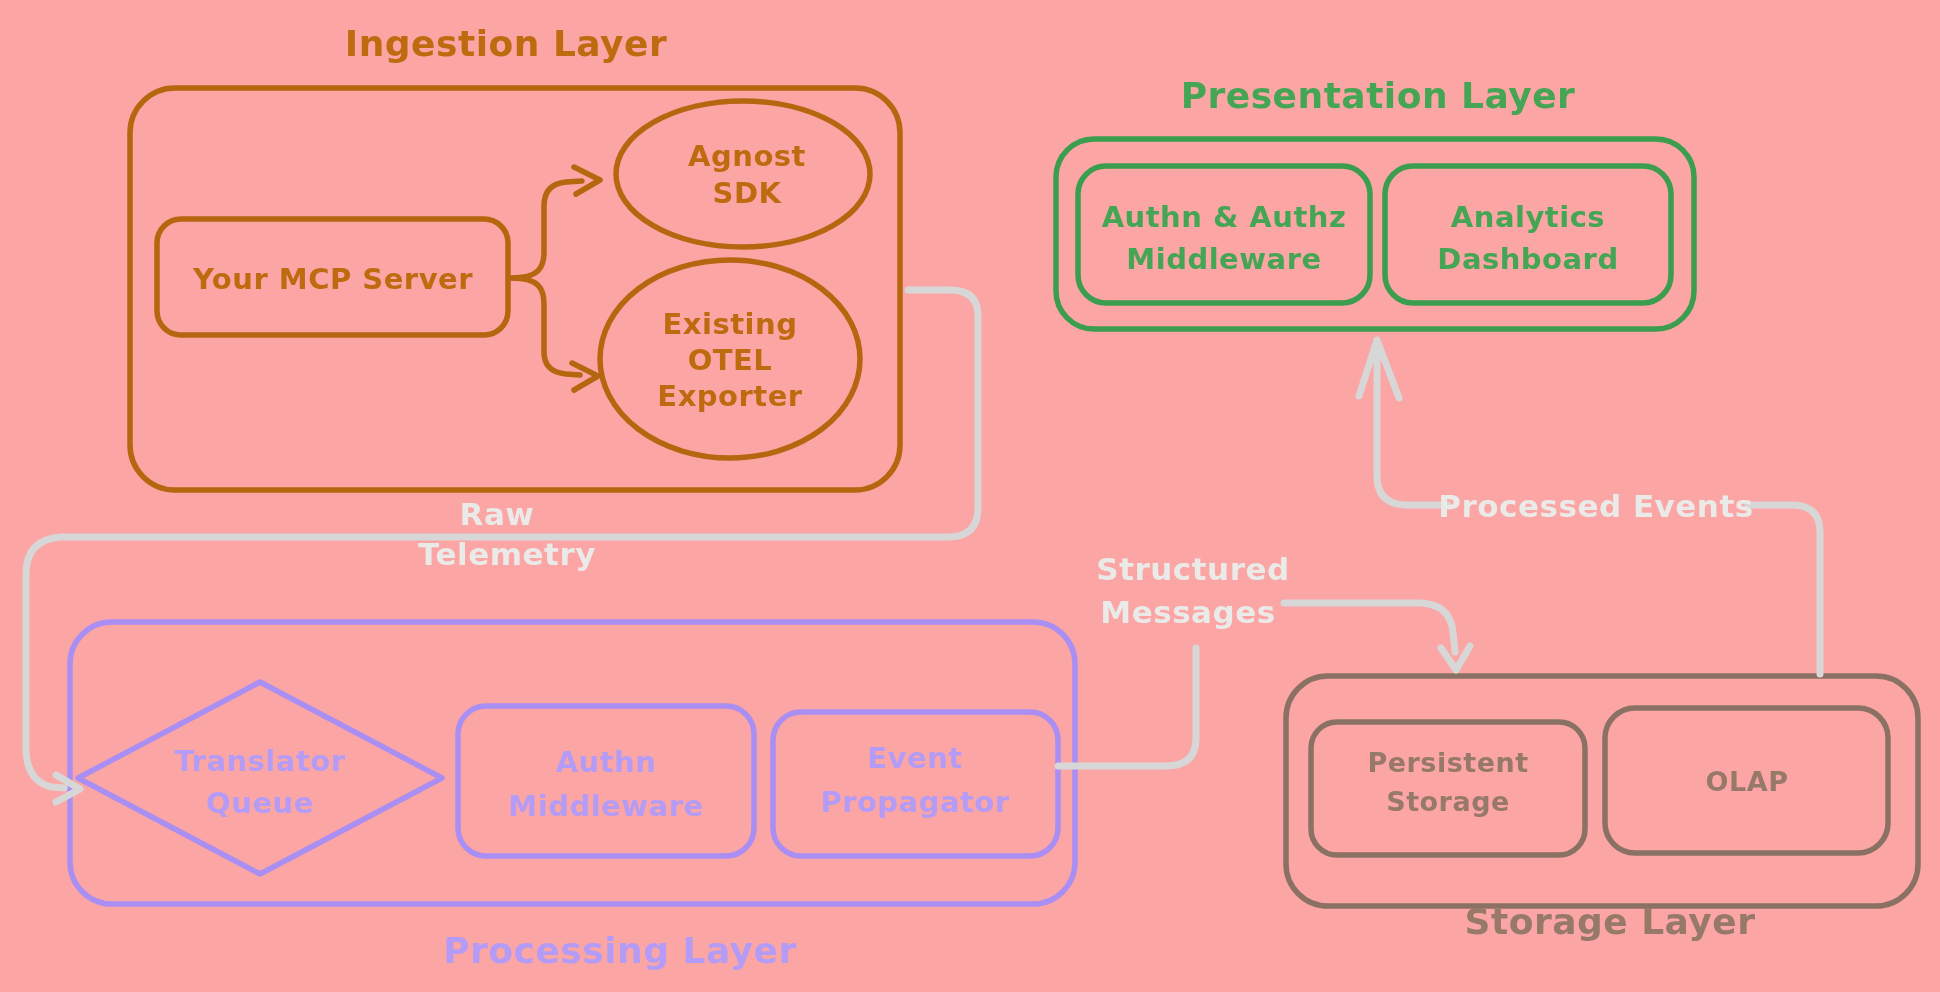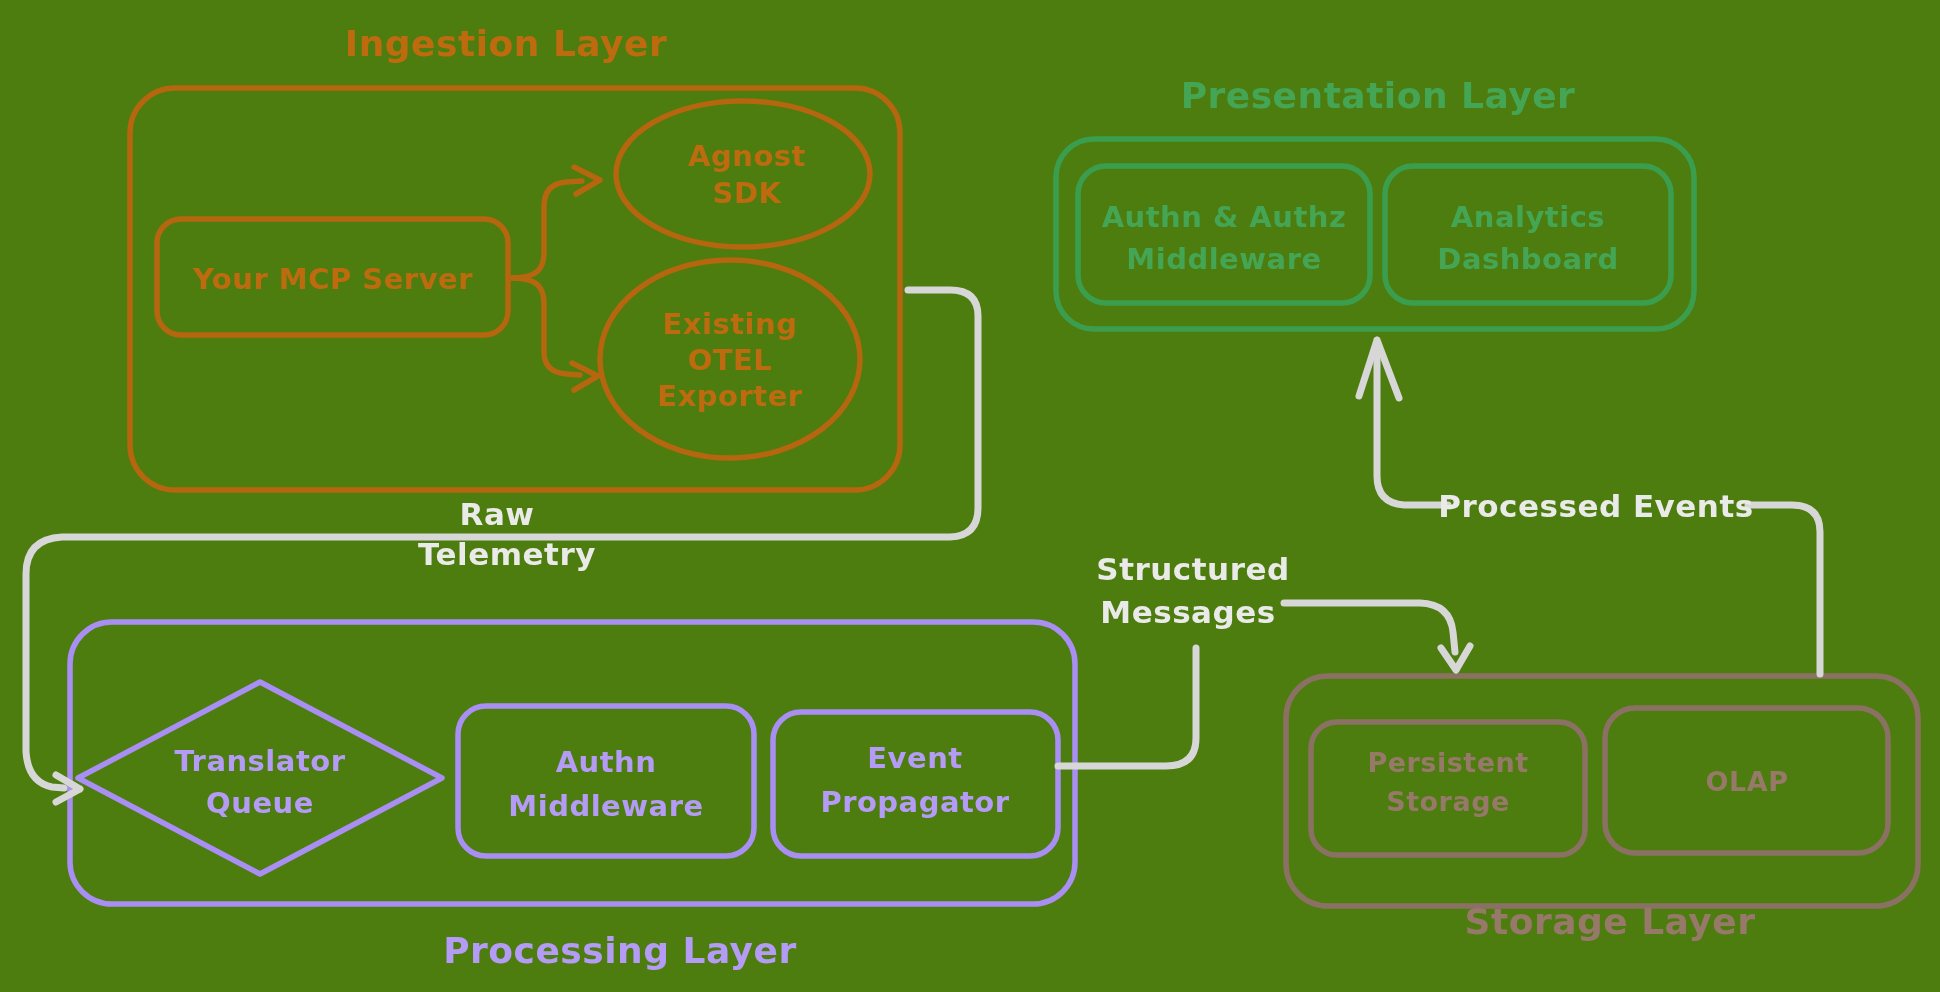--- a/index.html
+++ b/index.html
@@ -7,21 +7,21 @@
     padding: 0;
     background: #000000;
     width: 1940px;
     height: 992px;
     overflow: hidden;
   }
   #stage {
     position: relative;
     width: 1940px;
     height: 992px;
-    background: #4d7c0f;
+    background: #fca5a5;
     font-family: "DejaVu Sans", sans-serif;
   }
   svg { display: block; }
   text {
     font-family: "DejaVu Sans", sans-serif;
     text-anchor: middle;
     letter-spacing: 0.5px;
   }
   .layer-title { font-size: 36px; font-weight: 700; }
   .node-text  { font-size: 29px; font-weight: 600; }

